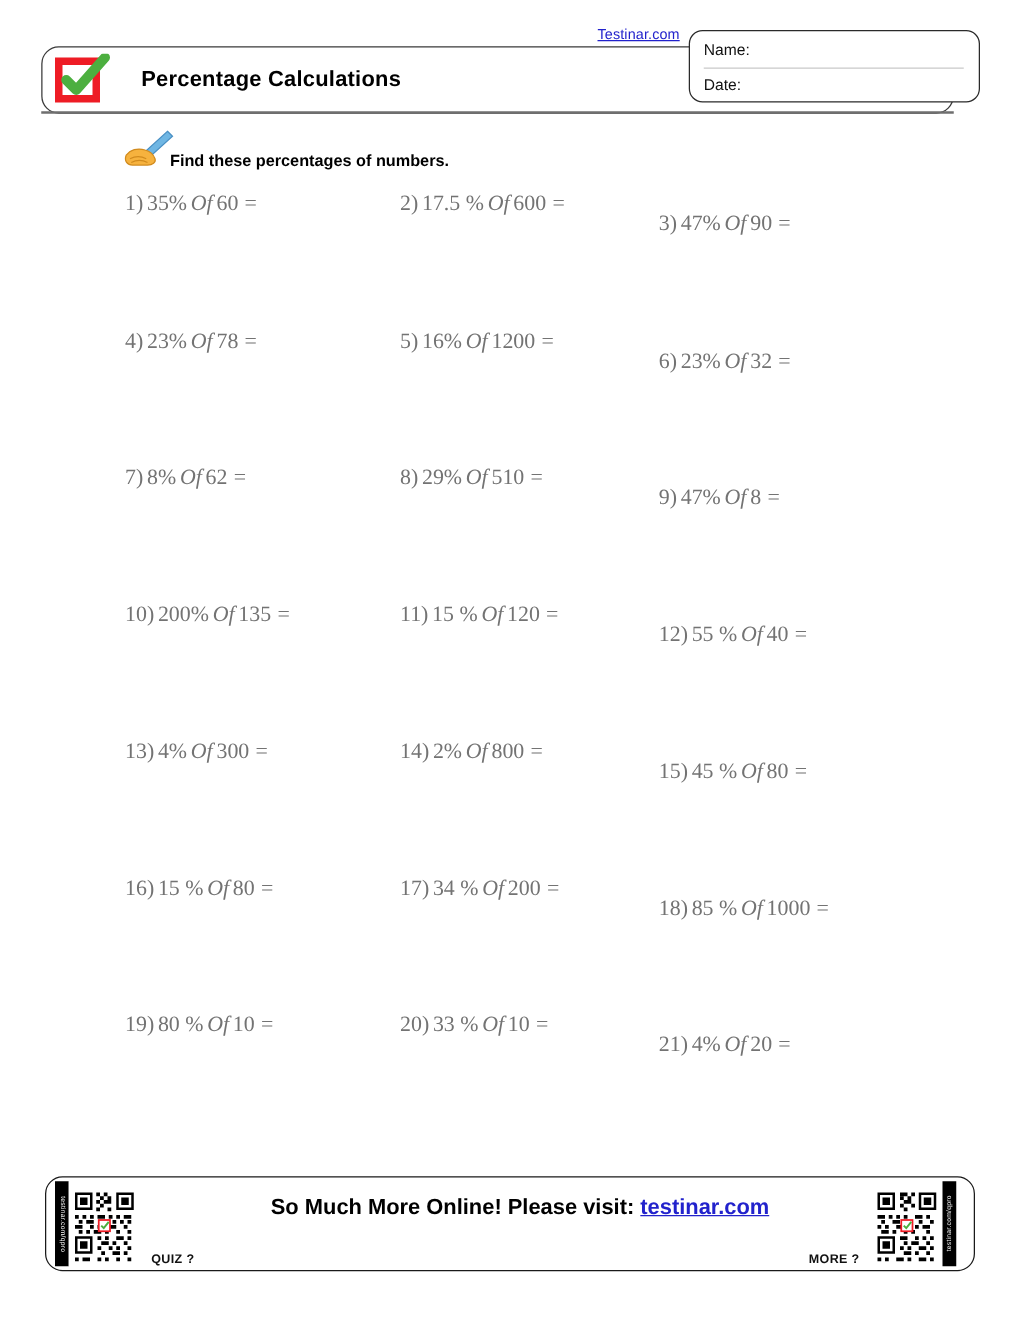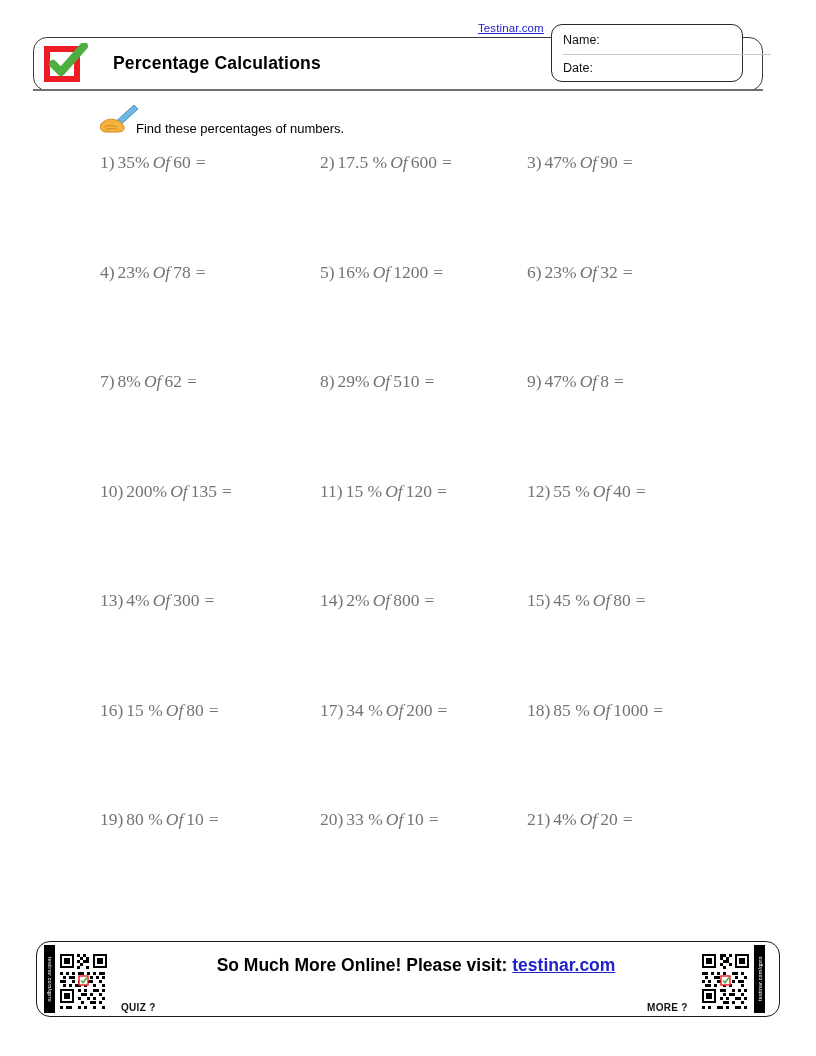--- a/index.html
+++ b/index.html
@@ -64,21 +64,21 @@
     color: #000000;
     font-family: Liberation Sans, sans-serif;
     letter-spacing: .2px;
   }
 
   
   .namedate-box {
     position: absolute;
     left: 551px;
     top: 24px;
-    width: 192px;
+    width: 233px;
     height: 58px;
     border: 1.4px solid #2a2a2a;
     border-radius: 11px;
     background: #ffffff;
     box-sizing: border-box;
   }
   .namedate-row {
     position: absolute;
     left: 11px;
     font-size: 12.5px;
@@ -100,21 +100,21 @@
   .instruction-wrap {
     position: absolute;
     left: 98px;
     top: 104px;
     display: flex;
     align-items: flex-end;
   }
   .pencil-icon { width: 42px; height: 34px; display: block; }
   .instruction-text {
     font-size: 13px;
-    font-weight: normal;
+    font-weight: bold;
     color: #000000;
     font-family: "Liberation Sans", sans-serif;
     margin-left: -4px;
     padding-bottom: 2px;
   }
 
   
   .problems {
     position: absolute;
     left: 100px;
@@ -128,21 +128,21 @@
   .prob {
     position: absolute;
     top: 0;
     font-family: "Liberation Serif", serif;
     font-size: 17.5px;
     color: #737373;
     white-space: nowrap;
   }
   .prob.c0 { left: 0px; }
   .prob.c1 { left: 220px; }
-  .prob.c2 { left: 427px; }
+  .prob.c2 { left: 427px; margin-top: 16px; }
   .prob .num { margin-right: 3px; }
   .prob .of {
     font-style: italic;
     font-family: "Liberation Serif", serif;
     margin: 0 3px;
   }
   .prob .eq { margin-left: 5px; }
 
   
   .footer-bar {

